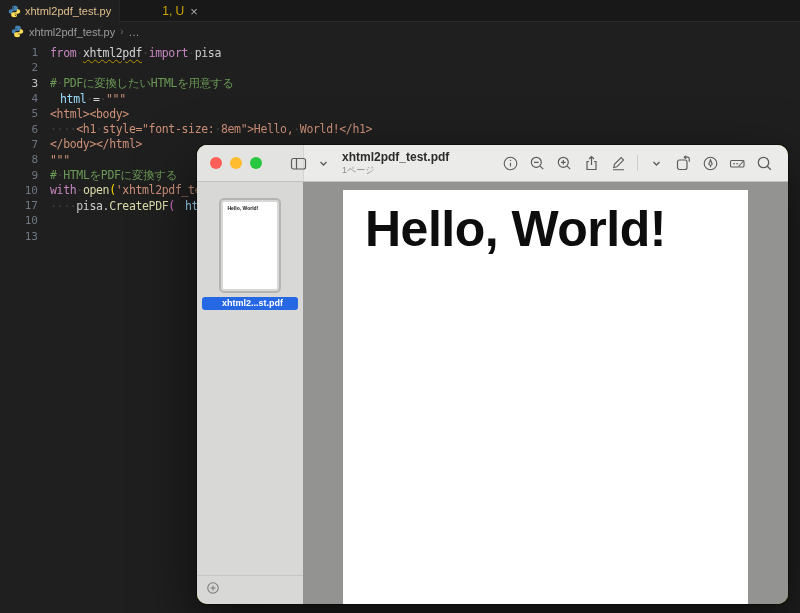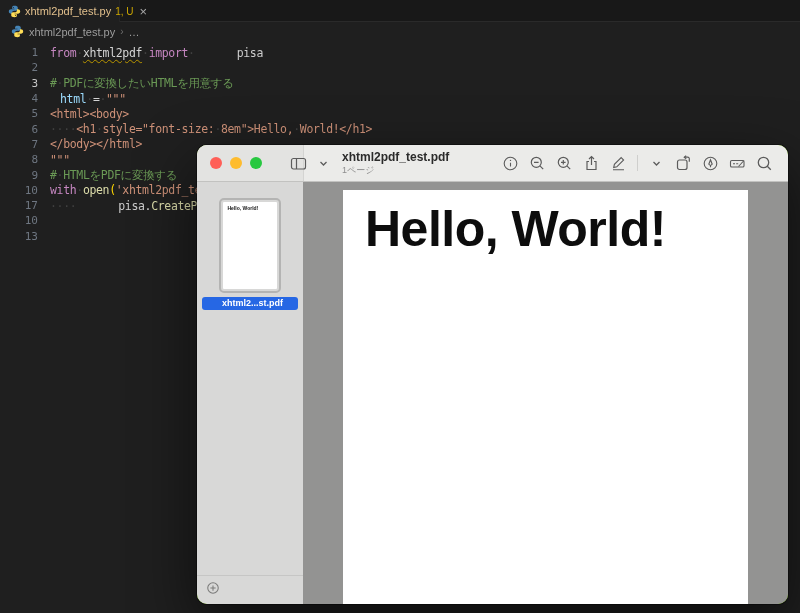--- a/index.html
+++ b/index.html
@@ -5,36 +5,36 @@
   * { margin:0; padding:0; box-sizing:border-box; }
   html,body { width:800px; height:613px; }
   body { background:#1f1f1f; font-family:"Liberation Sans","DejaVu Sans",sans-serif; overflow:hidden; position:relative; }
 
   
   .vscode { position:absolute; inset:0; }
   .tabstrip { height:22px; background:#181818; display:flex; border-bottom:1px solid #2a2a2a; }
   .tab { width:120px; height:22px; background:#1f1f1f; display:flex; align-items:center; gap:4px;
          padding:0 6px 0 8px; border-right:1px solid #252525; font-size:11px; }
   .tab-title { color:#e2c08d; white-space:nowrap; }
-  .tab-badge { color:#cca700; font-size:10px; white-space:nowrap; }
+  .tab-badge { color:#cca700; font-size:12px; white-space:nowrap;margin-left:47px; }
   .tab-close { color:#a8a8a8; font-size:13px; margin-left:2px; line-height:1; }
   .breadcrumb { height:19px; display:flex; align-items:center; gap:5px; padding-left:11px;
                 color:#9d9d9d; font-size:11px; background:#1f1f1f; }
   .bc-sep { color:#6e6e6e; font-size:10px; }
   .py-icon { width:13px; height:13px; display:inline-block; flex:none; }
   .py-icon svg { width:100%; height:100%; display:block; }
 
   .code { margin-top:4px; font-family:"DejaVu Sans Mono","Liberation Mono",monospace;
           font-size:11.5px; letter-spacing:-0.35px; }
   .cl { display:flex; height:15.3px; align-items:center; white-space:pre; }
   .ln { width:38px; flex:none; text-align:right; color:#6e7681; font-size:11px; letter-spacing:0; }
   .ln.active { color:#c8c8c8; }
   .lc { margin-left:12px; }
   .seg.kw   { color:#c586c0; }
-  .seg.plain{ color:#cccccc;margin-left:42px; }
+  .seg.plain{ color:#cccccc; }
   .seg.warn { color:#d4d4d4; text-decoration:underline; text-decoration-style:wavy;
               text-decoration-color:#b89500; text-decoration-thickness:1px; text-underline-offset:2px; }
   .seg.var  { color:#9cdcfe;margin-left:10px; }
   .seg.op   { color:#d4d4d4; }
   .seg.str  { color:#ce9178; }
   .seg.com  { color:#6a9955; }
   .seg.fn   { color:#dcdcaa; }
   .seg.br1  { color:#ffd700; }
   .seg.br2  { color:#da70d6; }
   .seg.ws   { color:#404040; }

